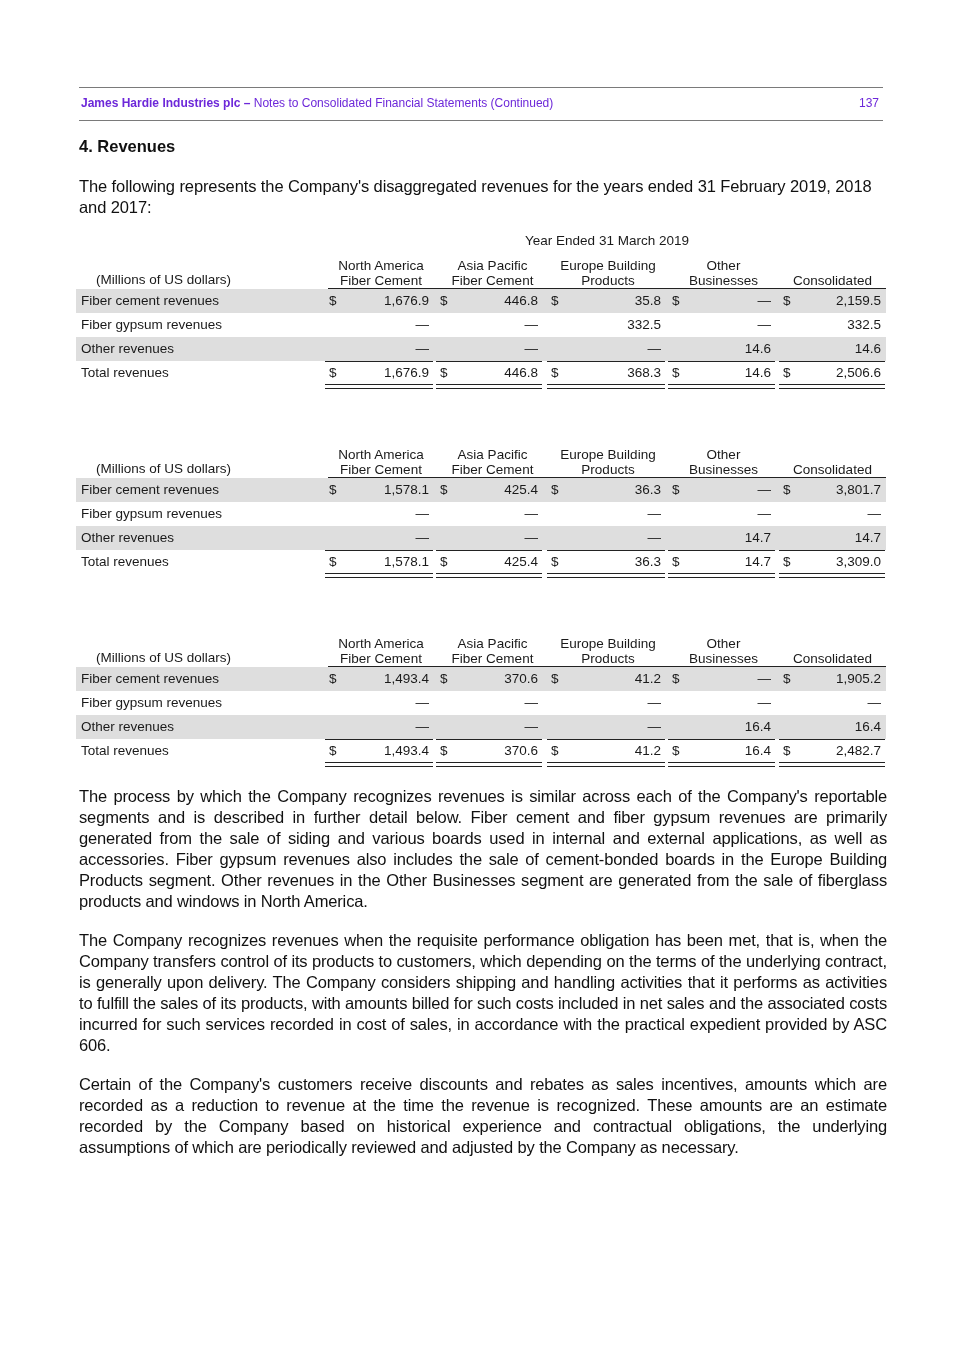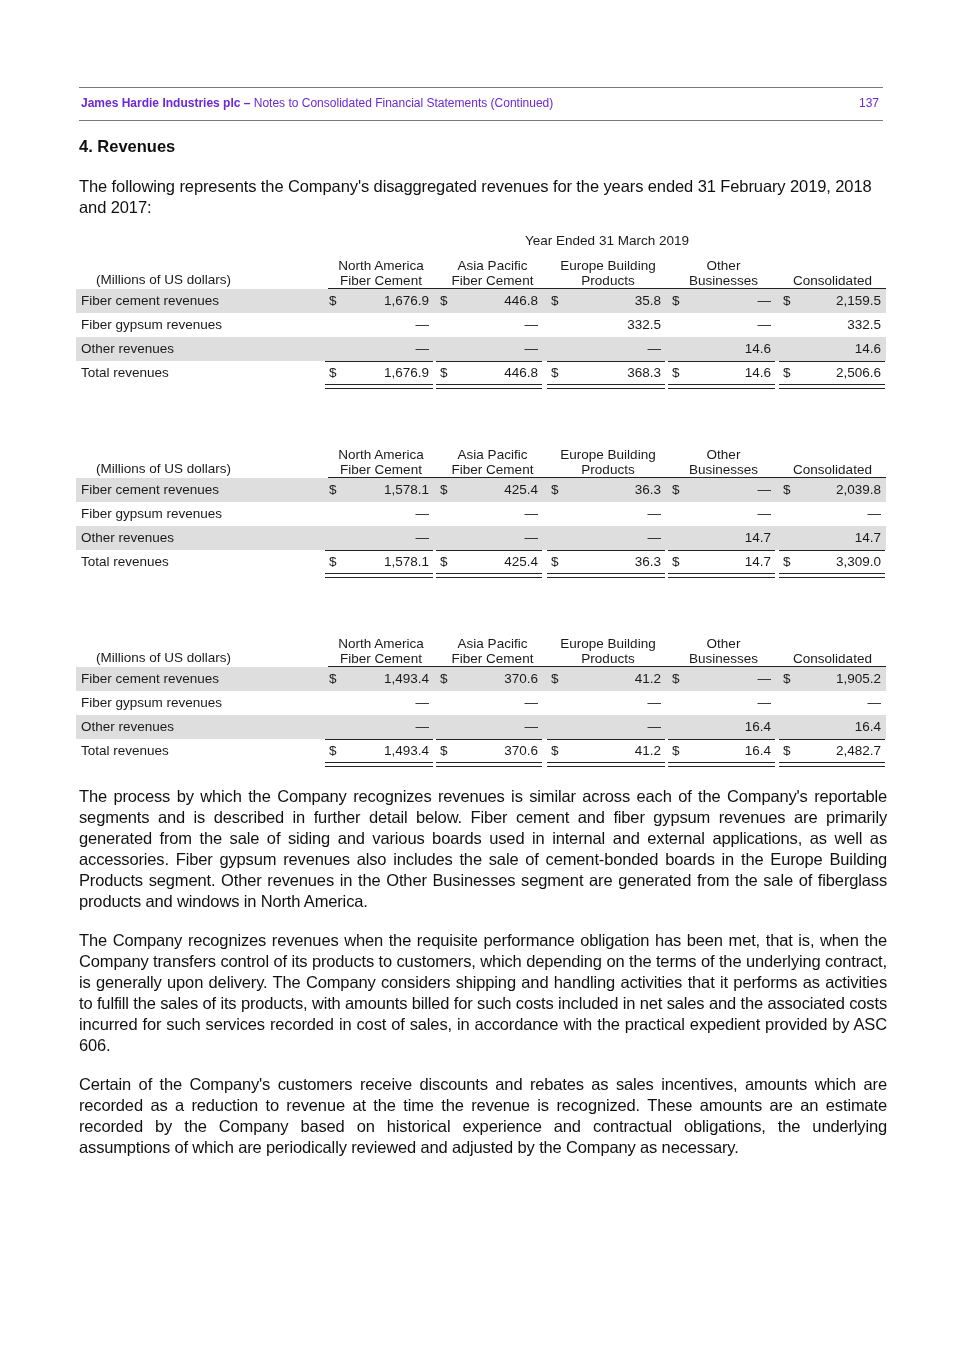--- a/index.html
+++ b/index.html
@@ -205,21 +205,21 @@
         <div class="cell" style="left: 475px; width: 110px;">
           <span class="dollar">$</span>
           <span class="val">36.3</span>
         </div>
         <div class="cell" style="left: 596px; width: 99px;">
           <span class="dollar">$</span>
           <span class="val">—</span>
         </div>
         <div class="cell" style="left: 707px; width: 98px;">
           <span class="dollar">$</span>
-          <span class="val">2,039.8</span>
+          <span class="val">3,801.7</span>
         </div>
       </div>
       <div class="row" style="top: 80px;">
         <div class="label">Fiber gypsum revenues</div>
         <div class="cell" style="left: 253px; width: 100px;">
           <span class="val">—</span>
         </div>
         <div class="cell" style="left: 364px; width: 98px;">
           <span class="val">—</span>
         </div>

